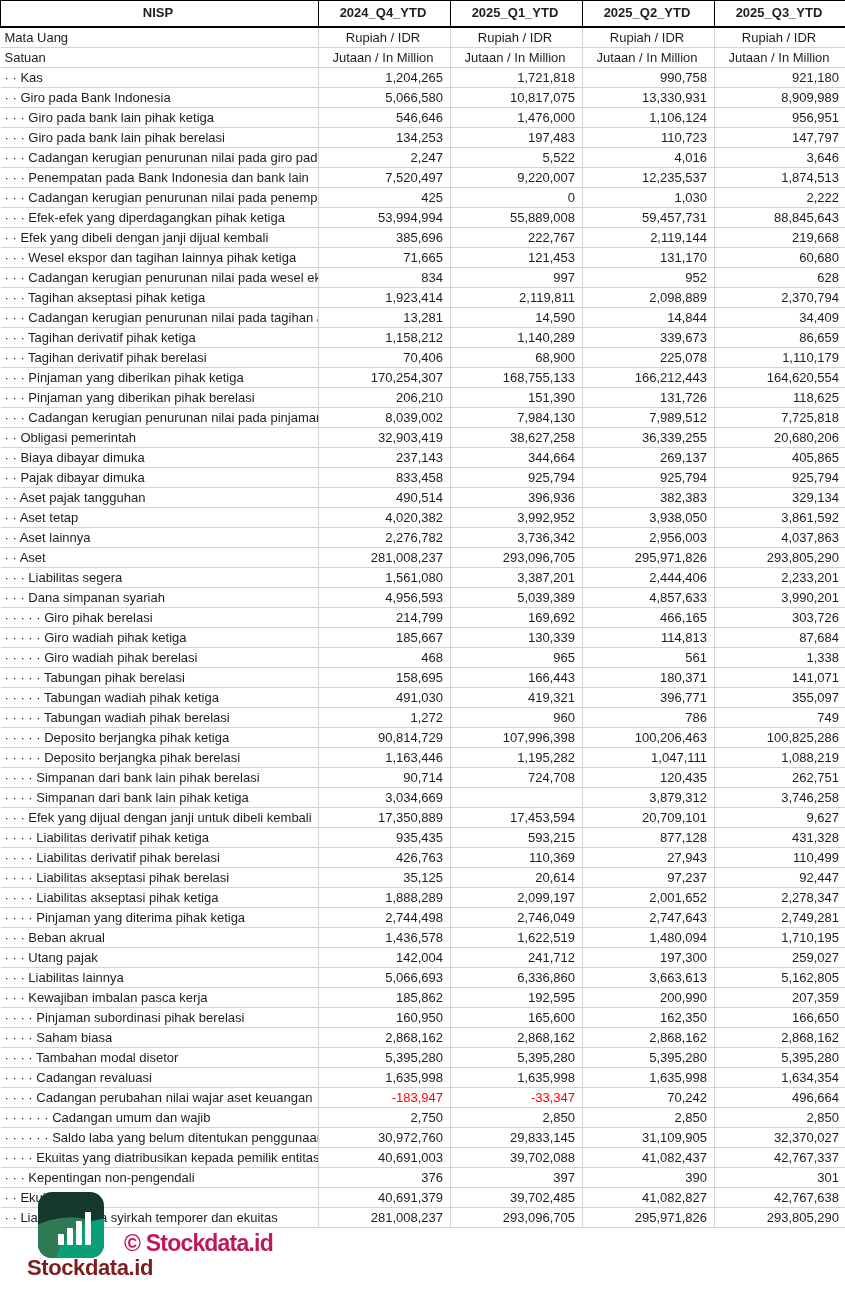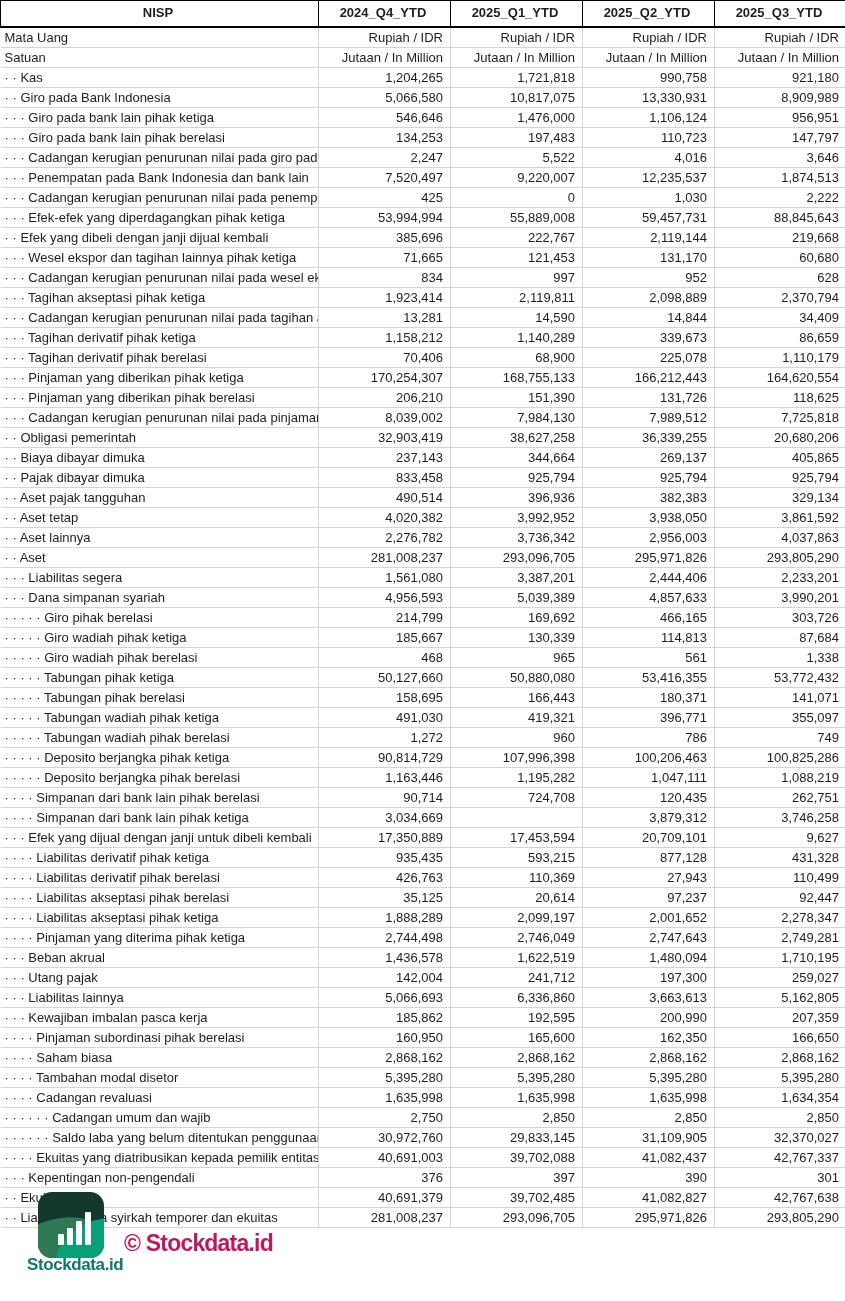--- a/index.html
+++ b/index.html
@@ -30,21 +30,21 @@
     border:1.5px solid #000;border-top-width:1px;border-bottom-width:2px;
     font-weight:bold;text-align:center;height:26px;line-height:20px;
   }
   
   tbody td{
     border-right:1px solid var(--grid);
     border-bottom:1px solid var(--grid);
   }
   td.lbl{text-align:left;}
   td.val{text-align:right;font-variant-numeric:tabular-nums;}
-  td.val.left{text-align:right;margin-left:19px;}
+  td.val.left{text-align:center;margin-left:19px;}
   td.val.neg{color:var(--neg);}
   
   .logo{
     position:absolute;left:38px;top:1192px;width:66px;height:66px;
     border-radius:14px;background:var(--logo-dark);overflow:hidden;z-index:5;
   }
   .logo .leaf1{
     position:absolute;left:-30px;top:27px;width:100px;height:62px;
     background:var(--logo-green);border-radius:50%;transform:rotate(-16deg);
   }
@@ -56,21 +56,21 @@
     position:absolute;left:20px;bottom:13px;display:flex;
     align-items:flex-end;gap:3px;z-index:6;
   }
   .bars i{display:block;width:6px;background:#ffffff;border-radius:1px;}
   .bars i:nth-child(1){height:11px;}
   .bars i:nth-child(2){height:17px;}
   .bars i:nth-child(3){height:24px;}
   .bars i:nth-child(4){height:33px;}
   .wordmark{
     position:absolute;left:27px;top:1255px;z-index:6;
-    font-size:17px;font-weight:bold;letter-spacing:-0.4px;color:#0f766e;
+    font-size:22px;font-weight:bold;letter-spacing:-0.4px;color:#7f1d1d;
   }
   .watermark{
     position:absolute;left:124px;top:1230px;z-index:6;
     font-size:23px;font-weight:bold;letter-spacing:-0.8px;color:#be185d;
   }
 </style>
 </head>
 <body>
 
 <table>
@@ -309,27 +309,20 @@
         <td class="val">87,684</td>
       </tr>
       <tr>
         <td class="lbl">· · · · · Giro wadiah pihak berelasi</td>
         <td class="val">468</td>
         <td class="val">965</td>
         <td class="val">561</td>
         <td class="val">1,338</td>
       </tr>
       <tr>
-        <td class="lbl">· · · · · Tabungan pihak ketiga</td>
-        <td class="val">50,127,660</td>
-        <td class="val">50,880,080</td>
-        <td class="val">53,416,355</td>
-        <td class="val">53,772,432</td>
-      </tr>
-      <tr>
         <td class="lbl">· · · · · Tabungan pihak berelasi</td>
         <td class="val">158,695</td>
         <td class="val">166,443</td>
         <td class="val">180,371</td>
         <td class="val">141,071</td>
       </tr>
       <tr>
         <td class="lbl">· · · · · Tabungan wadiah pihak ketiga</td>
         <td class="val">491,030</td>
         <td class="val">419,321</td>
@@ -461,20 +454,27 @@
         <td class="val">5,395,280</td>
         <td class="val">5,395,280</td>
         <td class="val">5,395,280</td>
       </tr>
       <tr>
         <td class="lbl">· · · · Cadangan revaluasi</td>
         <td class="val">1,635,998</td>
         <td class="val">1,635,998</td>
         <td class="val">1,635,998</td>
         <td class="val">1,634,354</td>
+      </tr>
+      <tr>
+        <td class="lbl">· · · · Cadangan perubahan nilai wajar aset keuangan</td>
+        <td class="val neg">-183,947</td>
+        <td class="val neg">-33,347</td>
+        <td class="val">70,242</td>
+        <td class="val">496,664</td>
       </tr>
       <tr>
         <td class="lbl">· · · · · · Cadangan umum dan wajib</td>
         <td class="val">2,750</td>
         <td class="val">2,850</td>
         <td class="val">2,850</td>
         <td class="val">2,850</td>
       </tr>
       <tr>
         <td class="lbl">· · · · · · Saldo laba yang belum ditentukan penggunaannya</td>

